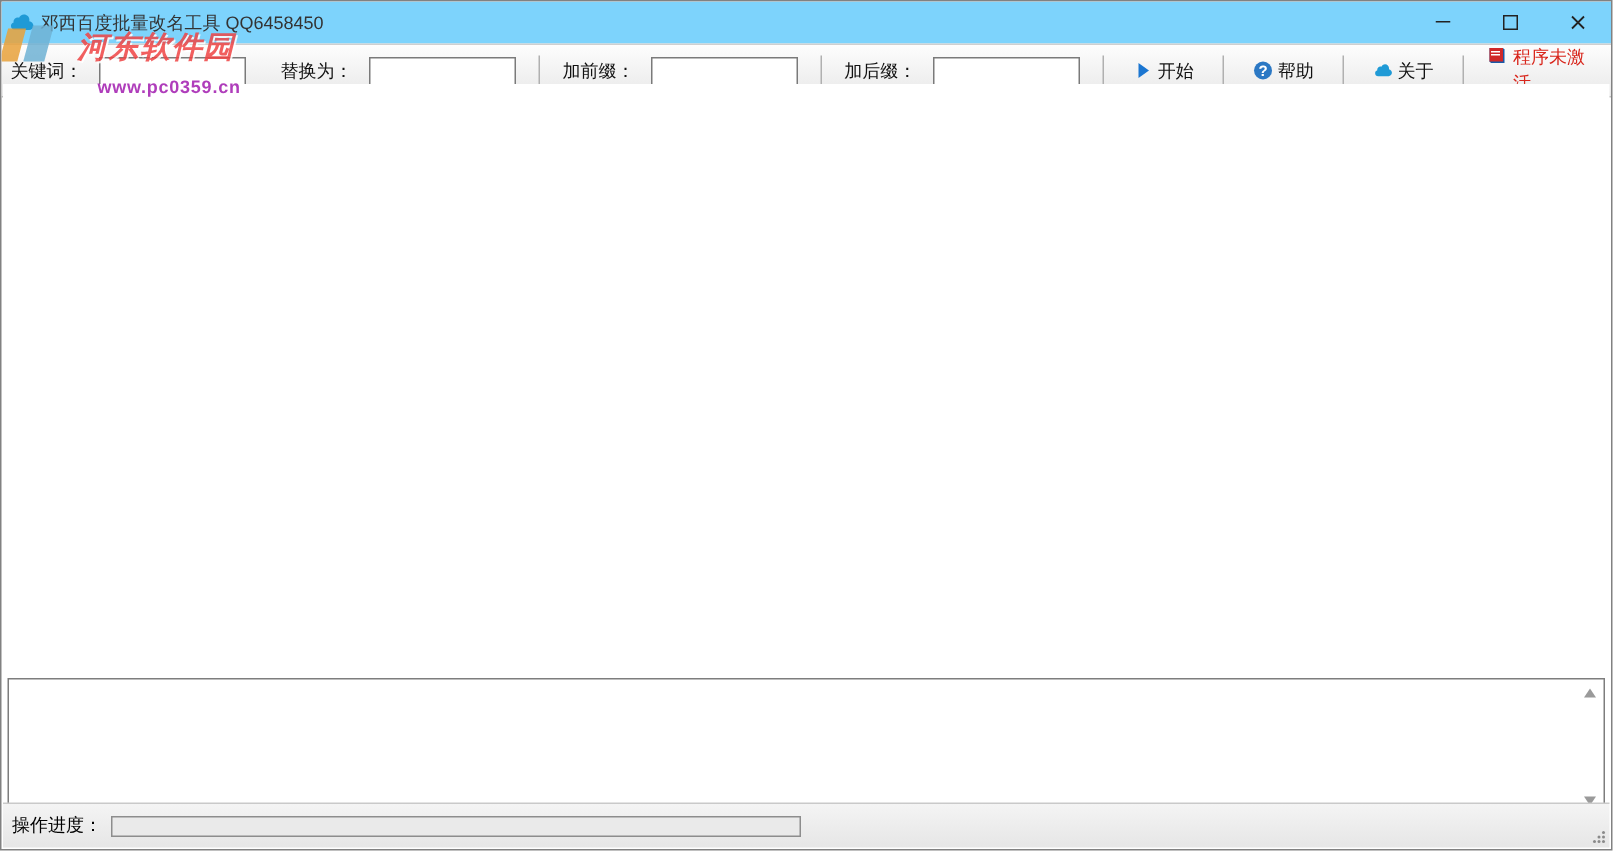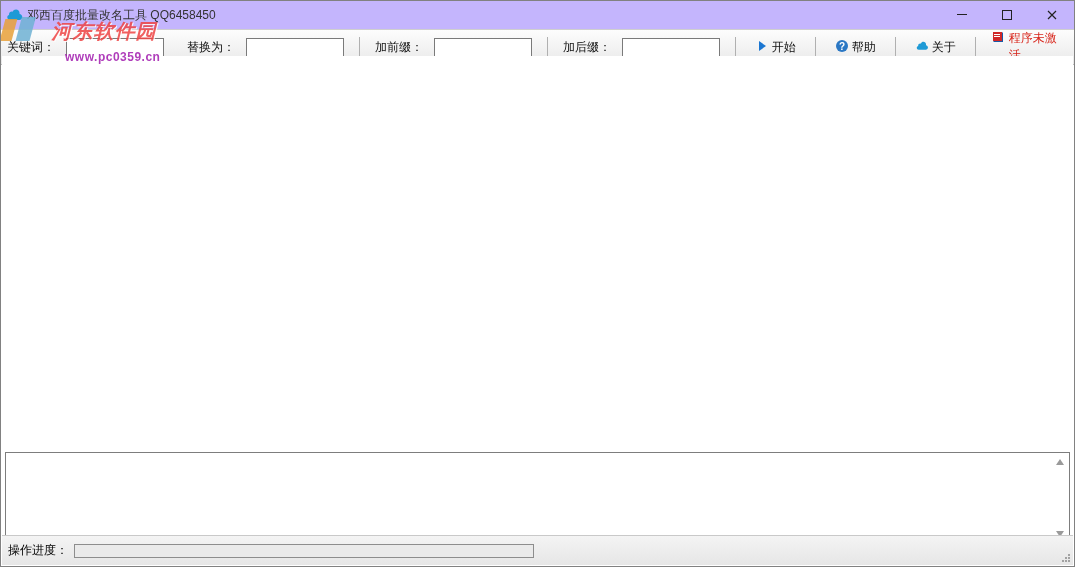--- a/index.html
+++ b/index.html
@@ -9,21 +9,21 @@
       background: #fff;
       width: 1075px;
       height: 567px;
       overflow: hidden;
       position: relative;
       border: 1px solid #818181;
     }
     
     .titlebar {
       height: 28px;
-      background: #c4b5fd;
+      background: #7dd3fc;
       display: flex;
       align-items: center;
       padding-left: 6px;
       position: relative;
     }
     .titlebar .app-icon {
       width: 16px; height: 16px;
       margin-right: 4px;
       display: inline-flex; align-items: center; justify-content: center;
     }
@@ -64,21 +64,21 @@
       font-size: 12px;
       padding: 0 3px;
     }
     .sep {
       width: 1px; height: 20px;
       background: #b0b0b0;
       margin: 0 4px;
     }
     .btn {
       display: inline-flex;
-      align-items: flex-start;
+      align-items: center;
       gap: 3px;
       padding: 2px 4px;
       color: #111;
       white-space: nowrap;
     }
     .btn .glyph { width: 14px; height: 14px; display: inline-flex; align-items: center; justify-content: center; }
     .status-right {
       margin-left: auto;
       display: inline-flex;
       align-items: flex-start;

